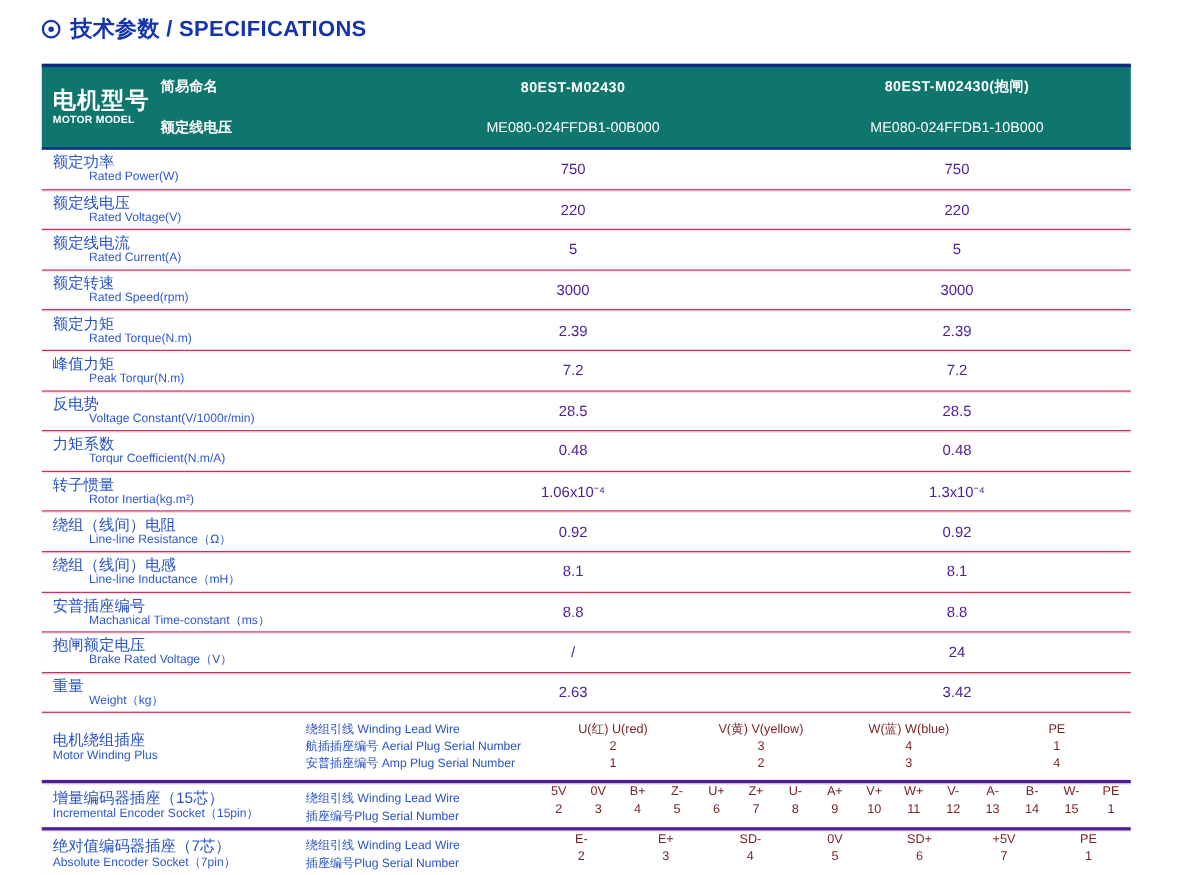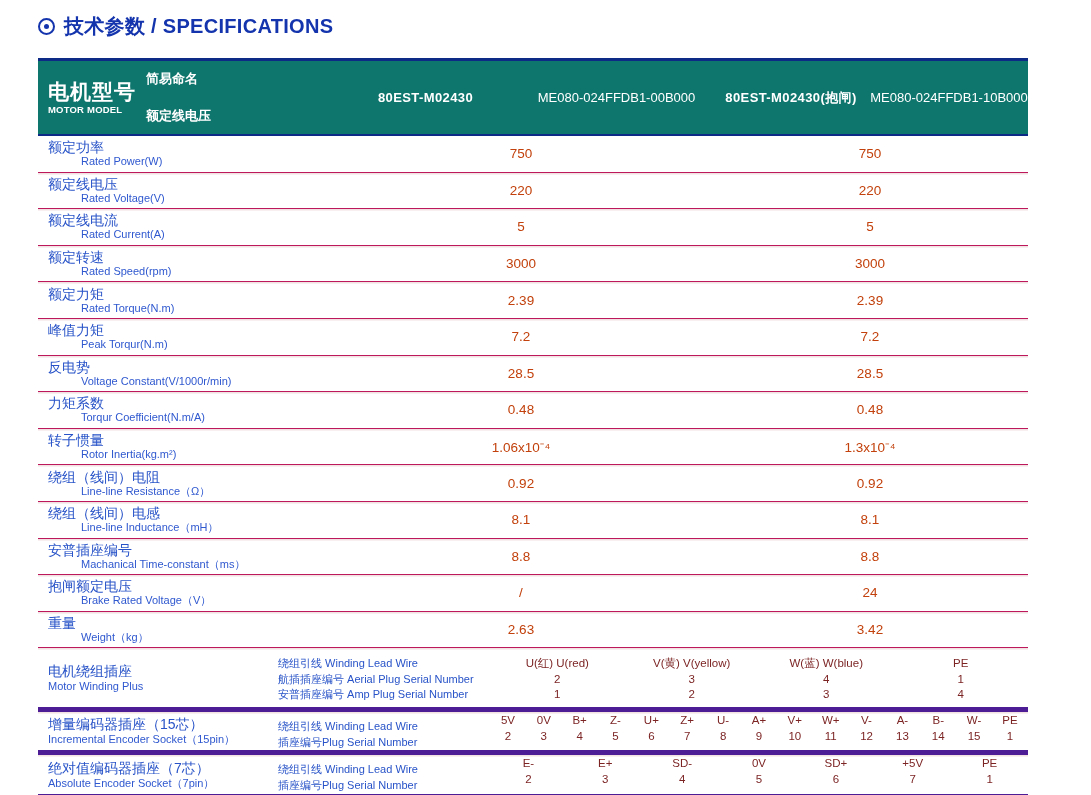--- a/index.html
+++ b/index.html
@@ -20,36 +20,36 @@
   
   .spec-table { width:990px; }
 
   
   .thead { background:#0f766e; border-top:3px solid #0E2A87; border-bottom:2px solid #0E2A87; height:73px; display:flex; color:#ffffff; }
   .th-model { width:108px; box-sizing:border-box; padding-left:10px; display:flex; flex-direction:column; justify-content:center; }
   .th-model .cn { font-size:21px; font-weight:bold; letter-spacing:1px; line-height:24px; }
   .th-model .en { font-size:9.5px; font-weight:bold; letter-spacing:0.2px; }
   .th-naming { width:184px; display:flex; flex-direction:column; }
   .th-naming > div { flex:1; display:flex; align-items:center; font-size:13px; font-weight:bold; }
-  .th-col { display:flex; text-align:center; }
+  .th-col { display:flex; flex-direction:column; text-align:center; }
   .th-col1 { width:382px; } .th-col2 { width:316px; }
   .th-col > div { flex:1; display:flex; align-items:center; justify-content:center; font-size:13px; }
   .th-col .r1 { font-weight:bold; letter-spacing:0.4px; }
 
   
   .spec-row { box-sizing:border-box; height:36.6px; display:flex; align-items:center;
               border-bottom:1px solid #be185d; box-shadow:0 1.5px 0 #F2E2E2; }
   .spec-label { width:292px; box-sizing:border-box; padding-left:10px; }
   .spec-label .cn { font-size:14px; color:#2853C8; line-height:16px; }
   .spec-label .en { font-size:11px; color:#2F58CF; line-height:13px;padding-left:33px; }
-  .spec-val { text-align:center; font-size:13.5px; color:#c2410c; }
+  .spec-val { text-align:center; font-size:13.5px; color:#4c1d95; }
   .v1 { width:382px; } .v2 { width:316px; }
 
   
-  .plug-row { box-sizing:border-box; display:flex; border-bottom:5px solid #4c1d95; box-shadow:0 1.5px 0 #F2E2E2; }
+  .plug-row { box-sizing:border-box; display:flex; border-bottom:3px solid #4c1d95; box-shadow:0 1.5px 0 #F2E2E2; }
   .plug-row.winding { height:64px; }
   .plug-row.enc15 { height:43px; }
   .plug-row.enc7 { height:44px; }
   .plug-label { width:240px; box-sizing:border-box; padding-left:10px; display:flex; flex-direction:column; justify-content:center; }
   .plug-label .cn { font-size:14px; color:#2853C8; line-height:17px; }
   .plug-label .en { font-size:11px; color:#2F58CF; line-height:13px; }
   .plug-sub { width:212px; color:#2853C8; font-size:11px; box-sizing:border-box; }
   .winding .plug-sub { padding-top:8px; }
   .enc15 .plug-sub, .enc7 .plug-sub { padding-top:7px; }
   .plug-sub div { line-height:15.5px; white-space:nowrap; }

